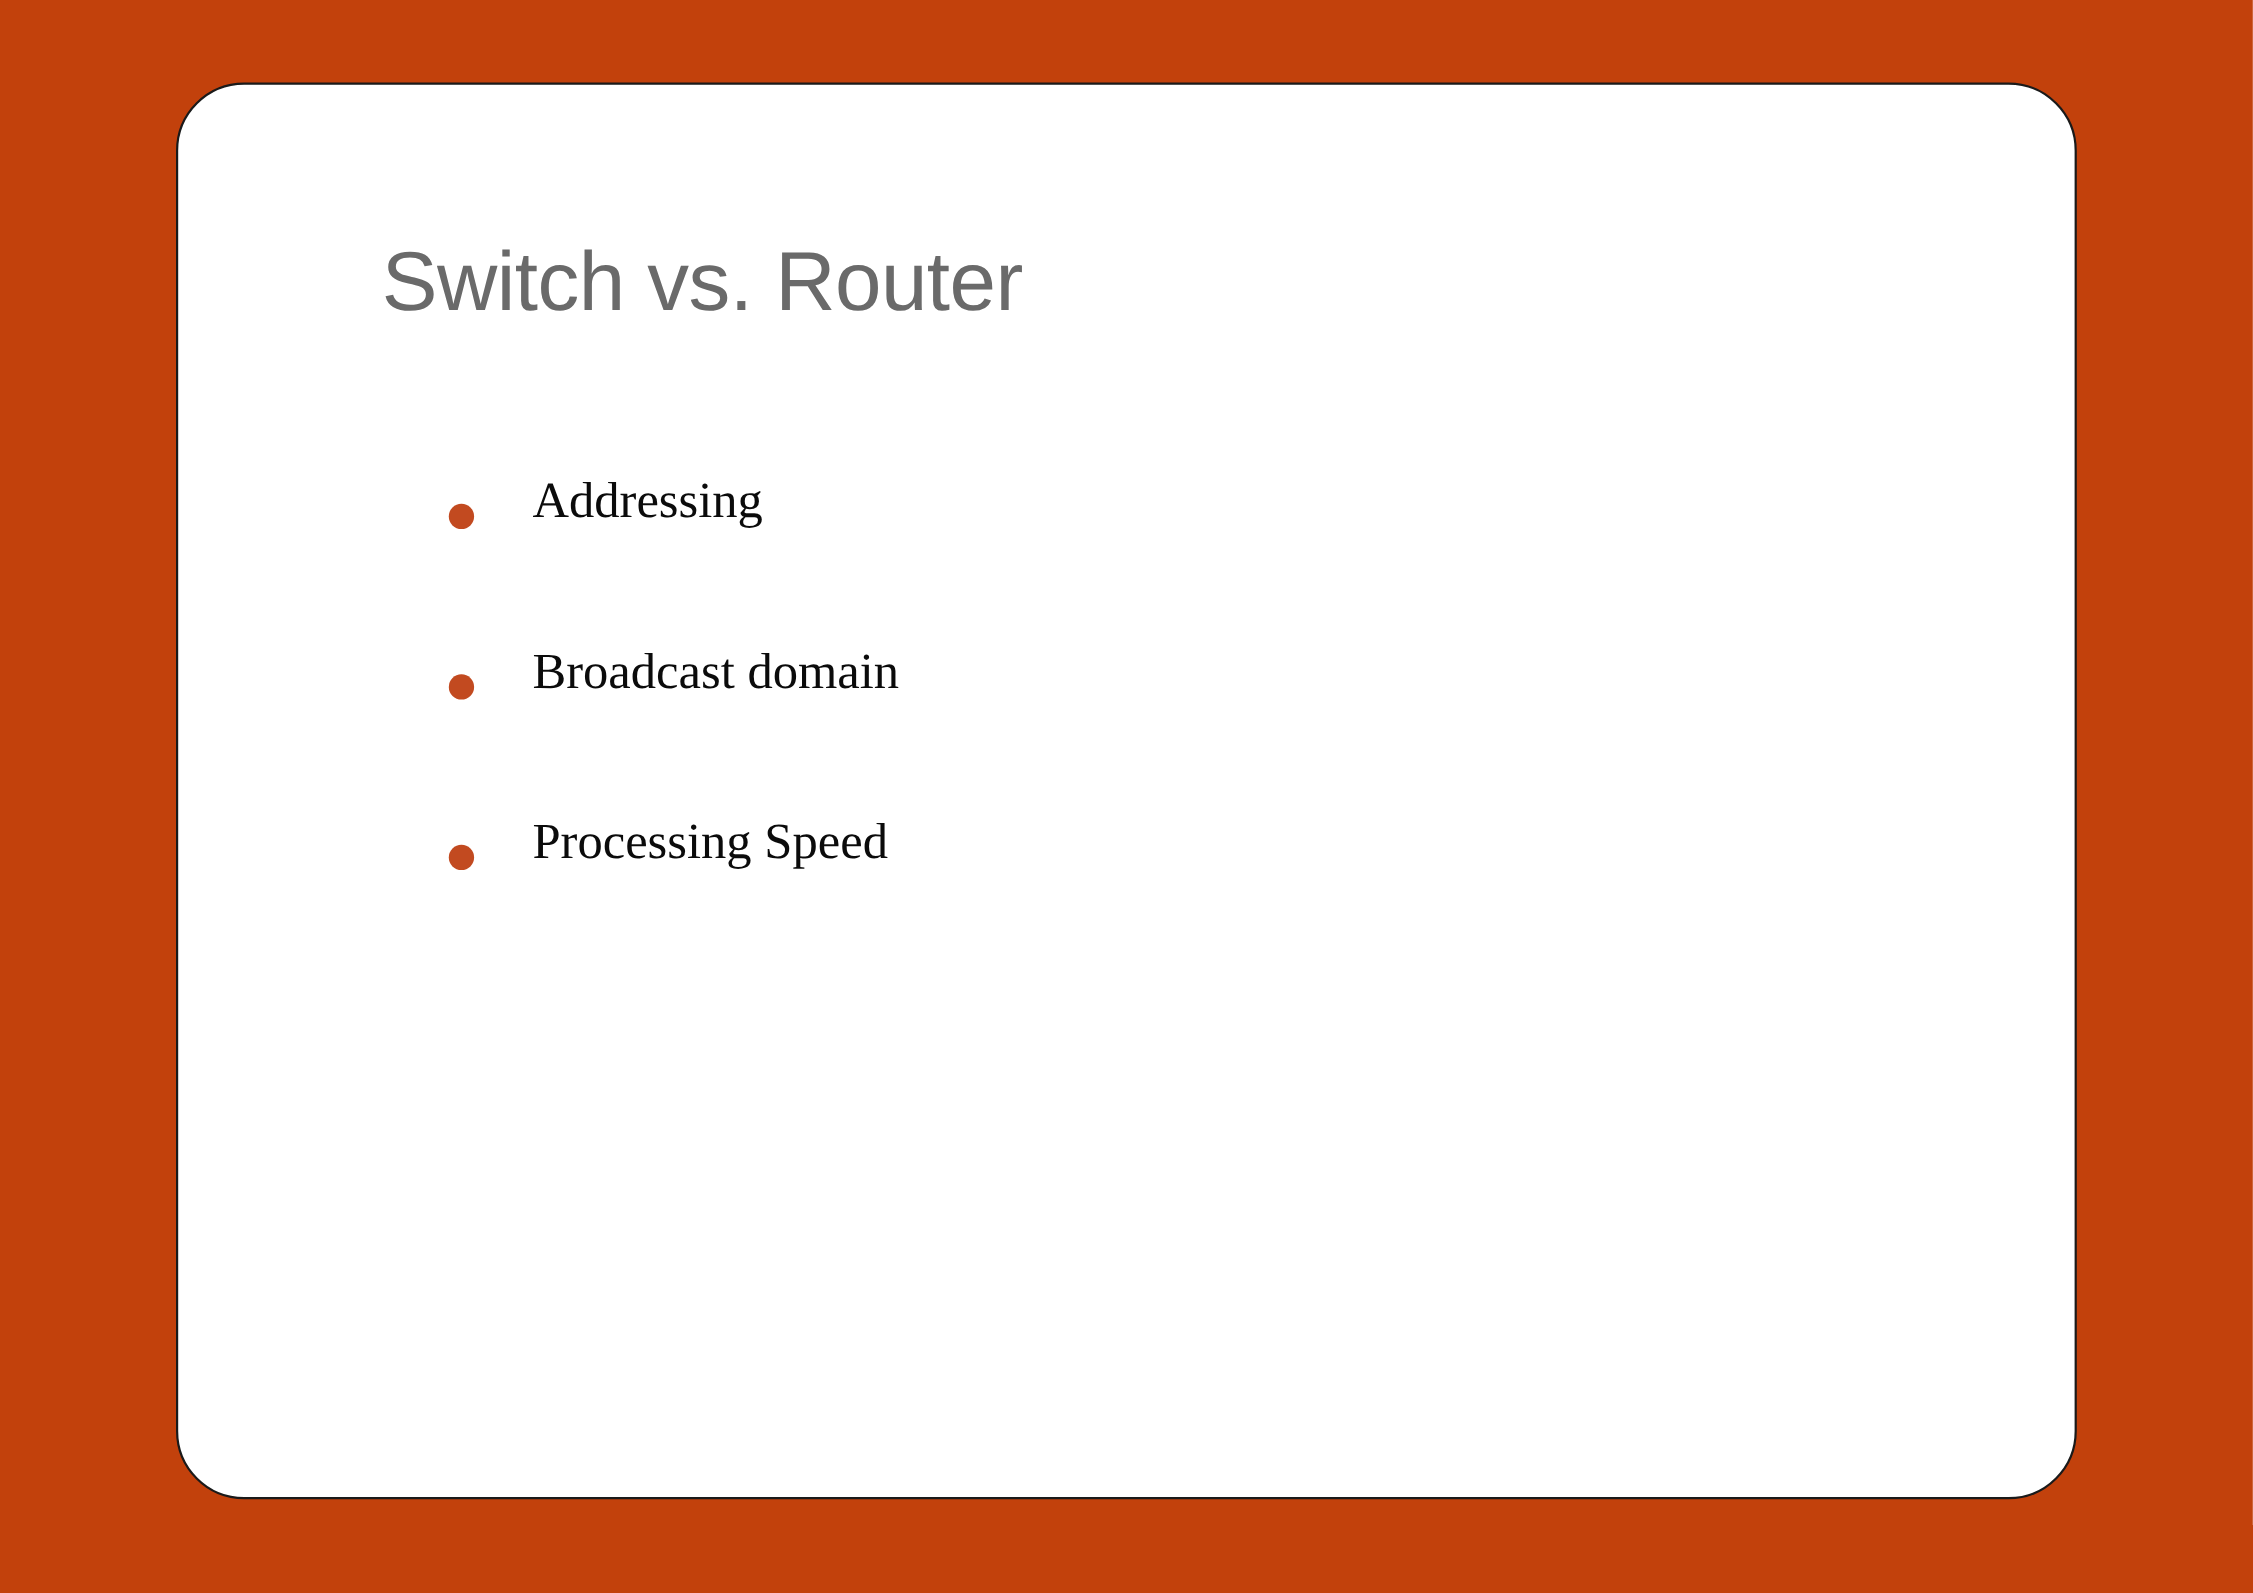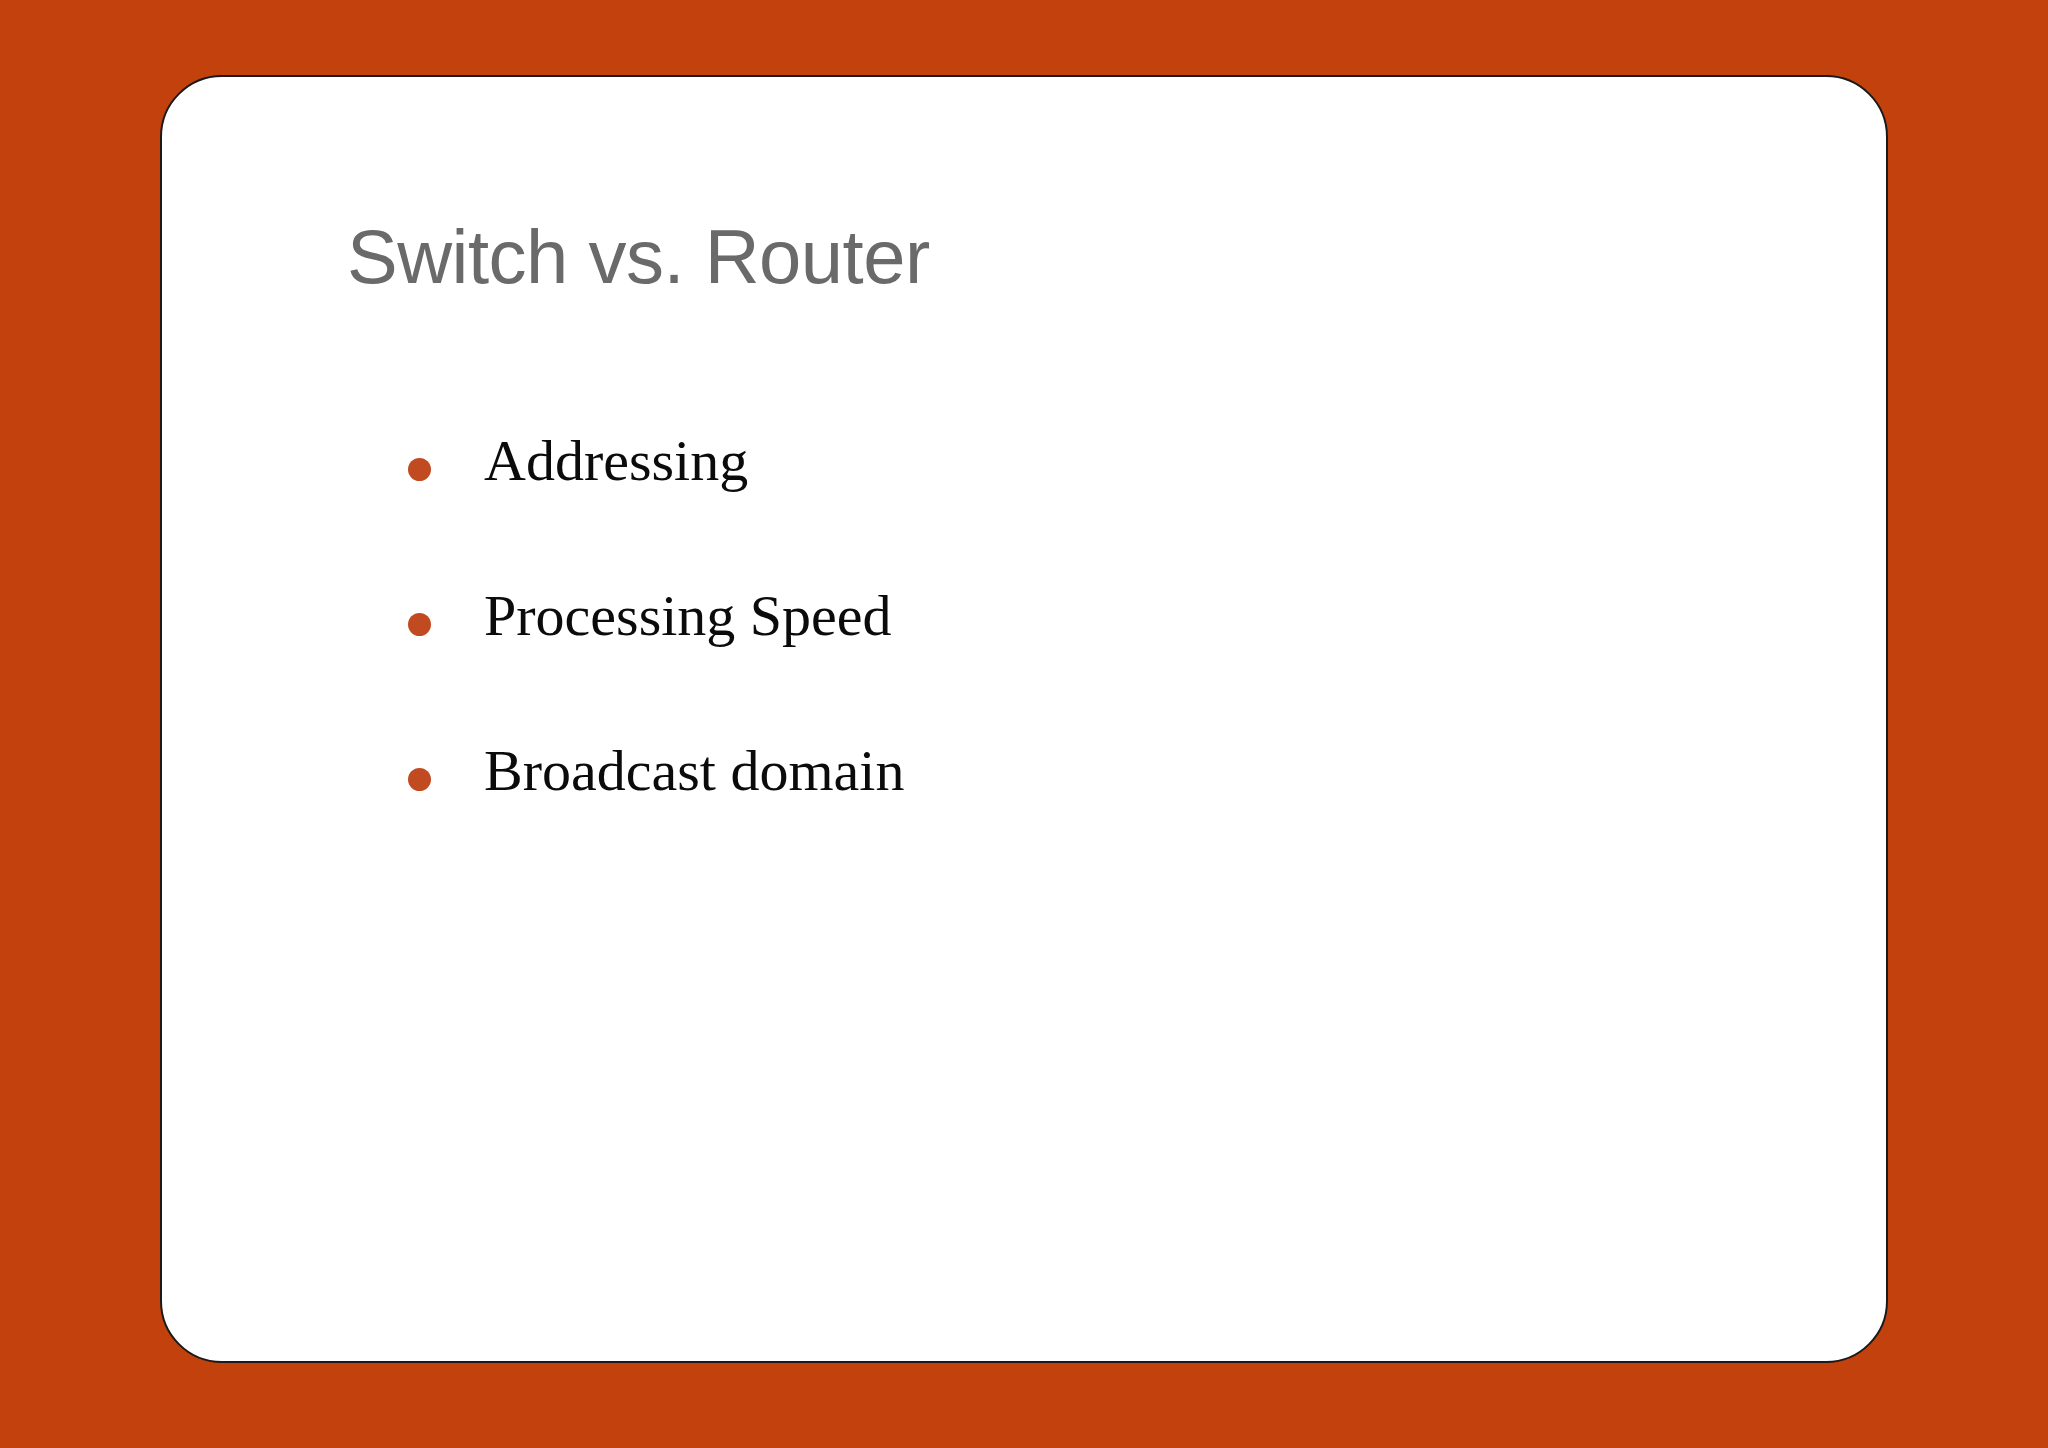--- a/index.html
+++ b/index.html
@@ -71,21 +71,21 @@
     top: 26px;
     width: 23px;
     height: 23px;
     border-radius: 50%;
     background: #c24a20;
   }
 
   .bullet-text {
     display: block;
     font-family: "Liberation Serif", serif;
-    font-size: 58px;
+    font-size: 46px;
     font-weight: 400;
     color: #0b0b0b;
     line-height: 1;
     white-space: nowrap;
   }
 </style>
 </head>
 <body>
 
 <div class="slide-canvas">
@@ -96,25 +96,25 @@
 
     <ul class="bullet-list">
 
       <li class="bullet-item">
         <span class="bullet-marker"></span>
         <span class="bullet-text">Addressing</span>
       </li>
 
       <li class="bullet-item">
         <span class="bullet-marker"></span>
-        <span class="bullet-text">Processing Speed</span>
+        <span class="bullet-text">Broadcast domain</span>
       </li>
 
       <li class="bullet-item">
         <span class="bullet-marker"></span>
-        <span class="bullet-text">Broadcast domain</span>
+        <span class="bullet-text">Processing Speed</span>
       </li>
 
     </ul>
 
   </div>
 
 </div>
 
 </body></html>

